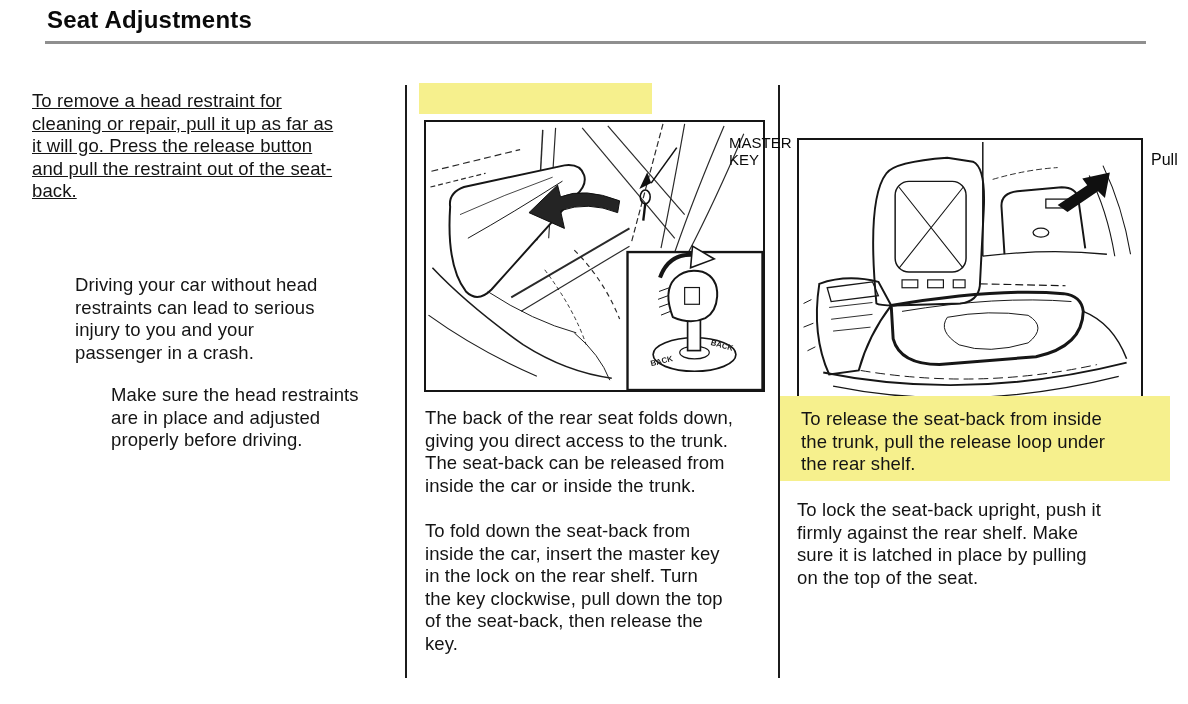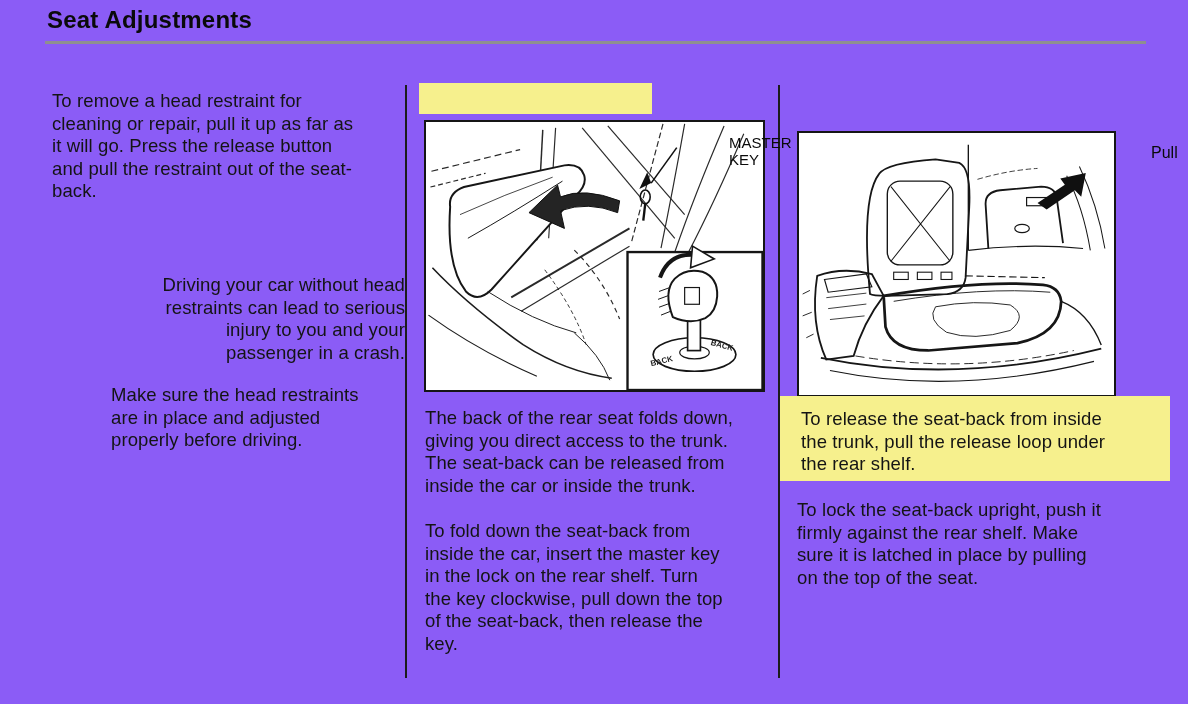--- a/index.html
+++ b/index.html
@@ -1,17 +1,17 @@
 <!DOCTYPE html>
 <html><head>
 <meta charset="utf-8">
 <style>
   html,body{margin:0;padding:0;background:#e8e8e8;}
   .page{
-    position:relative;width:1188px;height:704px;background:#8b5cf6;
+    position:relative;width:1188px;height:704px;background:#ffffff;
     font-family:"Liberation Sans",sans-serif;color:#111;overflow:hidden;
   }
   .page-title{
     position:absolute;left:47px;top:6px;font-size:24px;font-weight:700;
     letter-spacing:0.2px;color:#0a0a0a;
   }
   .title-rule{
     position:absolute;left:45px;top:41px;width:1101px;height:3px;background:#8f8f8f;
   }
   .bodytext{
@@ -25,21 +25,21 @@
     position:absolute;left:419px;top:83px;width:233px;height:31px;
     background:#f6f08d;
   }
   .section-heading{
     position:absolute;left:427px;top:85px;font-size:19.5px;font-weight:700;color:#0a0a0a;
   }
   .figure-box{
     position:absolute;background:#fff;border:2px solid #151515;box-sizing:border-box;
   }
   .fig1{left:424px;top:120px;width:341px;height:272px;}
-  .fig2{left:797px;top:131px;width:319px;height:266px;}
+  .fig2{left:797px;top:138px;width:346px;height:266px;}
   .figure-box svg{position:absolute;left:0;top:0;width:100%;height:100%;}
   .fig-label{
     position:absolute;font-size:15px;line-height:17px;font-weight:400;color:#0a0a0a;
     white-space:pre-line;
     padding-left:48px;
   }
   .masterkey-label{left:255px;top:12px;}
   .pull-label{left:304px;top:11px;font-size:16px;}
   .para-highlight{
     position:absolute;left:780px;top:396px;width:390px;height:85px;background:#f6f08d;
@@ -47,26 +47,26 @@
   .svg-lockring-text{font-family:"Liberation Sans",sans-serif;font-size:8px;font-weight:700;fill:#222;}
 </style>
 </head>
 <body>
 
 <div class="page">
 
   <div class="page-title">Seat Adjustments</div>
   <div class="title-rule"></div>
 
-  <div class="bodytext" style="left:52px;top:90px;width:350px;">To remove a head restraint for
+  <div class="bodytext" style="left:32px;top:90px;width:350px;text-decoration:underline;">To remove a head restraint for
 cleaning or repair, pull it up as far as
 it will go. Press the release button
 and pull the restraint out of the seat-
 back.</div>
-  <div class="bodytext" style="left:75px;top:274px;width:330px;text-align:right;">Driving your car without head
+  <div class="bodytext" style="left:75px;top:274px;width:330px;">Driving your car without head
 restraints can lead to serious
 injury to you and your
 passenger in a crash.</div>
   <div class="bodytext" style="left:75px;top:384px;width:330px;margin-left:36px;">Make sure the head restraints
 are in place and adjusted
 properly before driving.</div>
 
   <div class="vdivider" style="left:405px;"></div>
   <div class="vdivider" style="left:778px;"></div>
 

